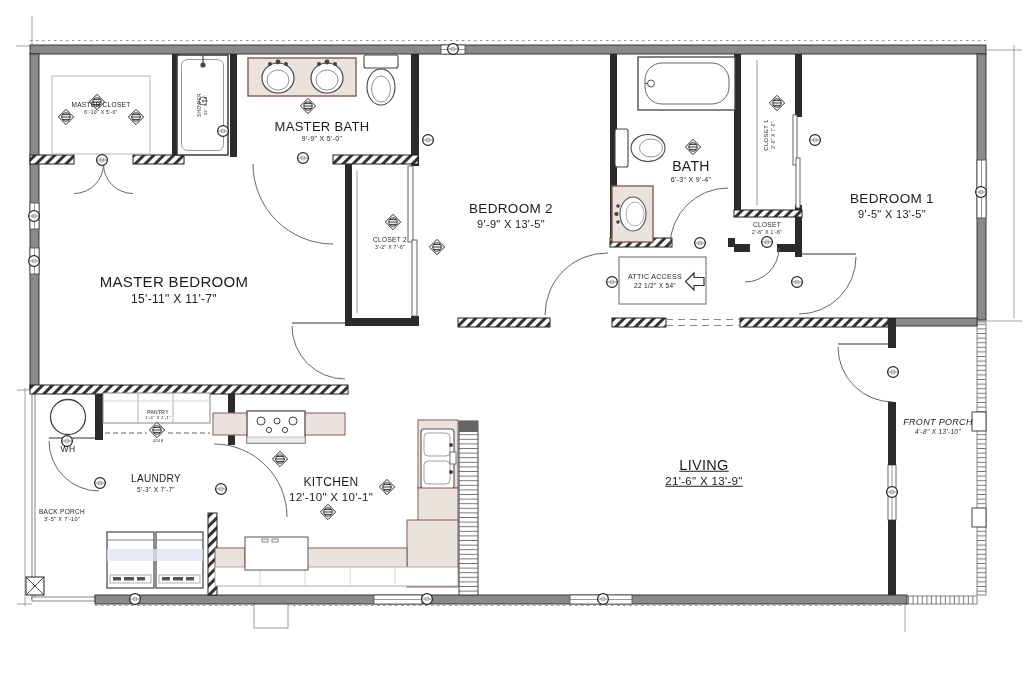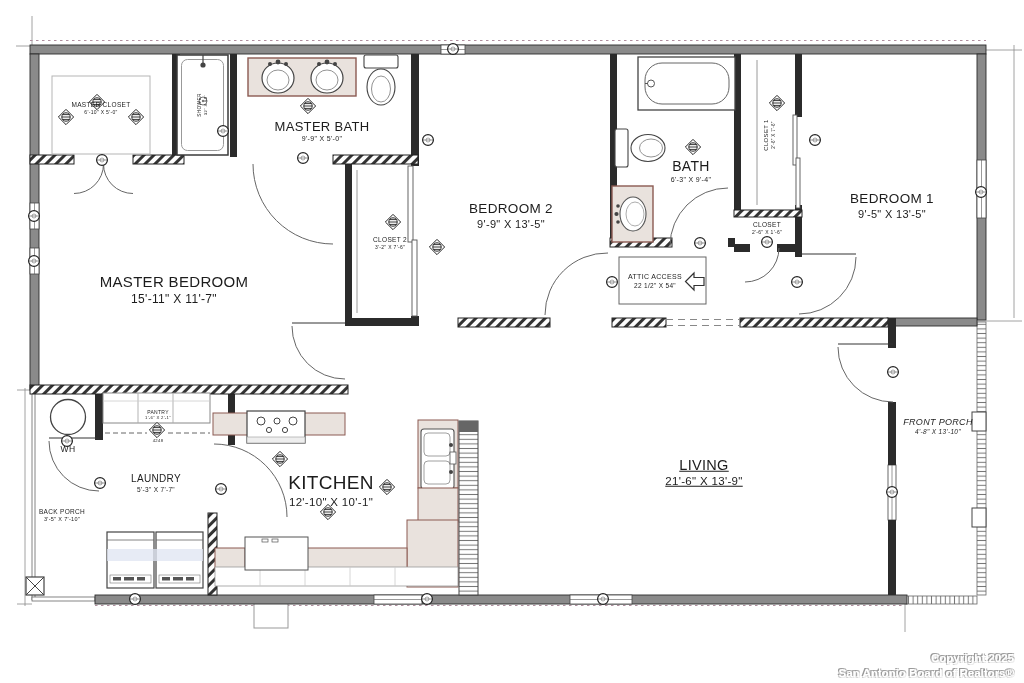--- a/index.html
+++ b/index.html
@@ -387,33 +387,29 @@
     <div class="dm" style="font-size:4.2px">1'-6" X 2'-1"</div>
   </div>
   <div class="lbl" style="left:158px;top:441px;">
     <div class="dm" style="font-size:4.2px">4248</div>
   </div>
   <div class="lbl" style="left:156px;top:483px;">
     <div class="nm" style="font-size:10px">LAUNDRY</div>
     <div class="dm" style="font-size:6.5px">5'-3" X 7'-7"</div>
   </div>
   <div class="lbl" style="left:331px;top:490px;">
-    <div class="nm" style="font-size:19px">KITCHEN</div>
+    <div class="nm" style="font-size:12px">KITCHEN</div>
     <div class="dm" style="font-size:11.5px">12'-10" X 10'-1"</div>
   </div>
   <div class="lbl" style="left:704px;top:472px;text-decoration:underline;">
     <div class="nm" style="font-size:14.5px">LIVING</div>
     <div class="dm" style="font-size:11.5px">21'-6" X 13'-9"</div>
   </div>
   <div class="lbl" style="left:938px;top:427px;font-style:italic;">
     <div class="nm" style="font-size:9px">FRONT PORCH</div>
     <div class="dm" style="font-size:6.5px">4'-8" X 13'-10"</div>
   </div>
   <div class="lbl" style="left:62px;top:515px;">
     <div class="nm" style="font-size:6.5px">BACK PORCH</div>
     <div class="dm" style="font-size:5.5px">3'-5" X 7'-10"</div>
   </div>
 
-  <div class="copyright">
-    <div>Copyright 2025</div>
-    <div>San Antonio Board of Realtors®</div>
-  </div>
 </div>
 
 </body></html>

